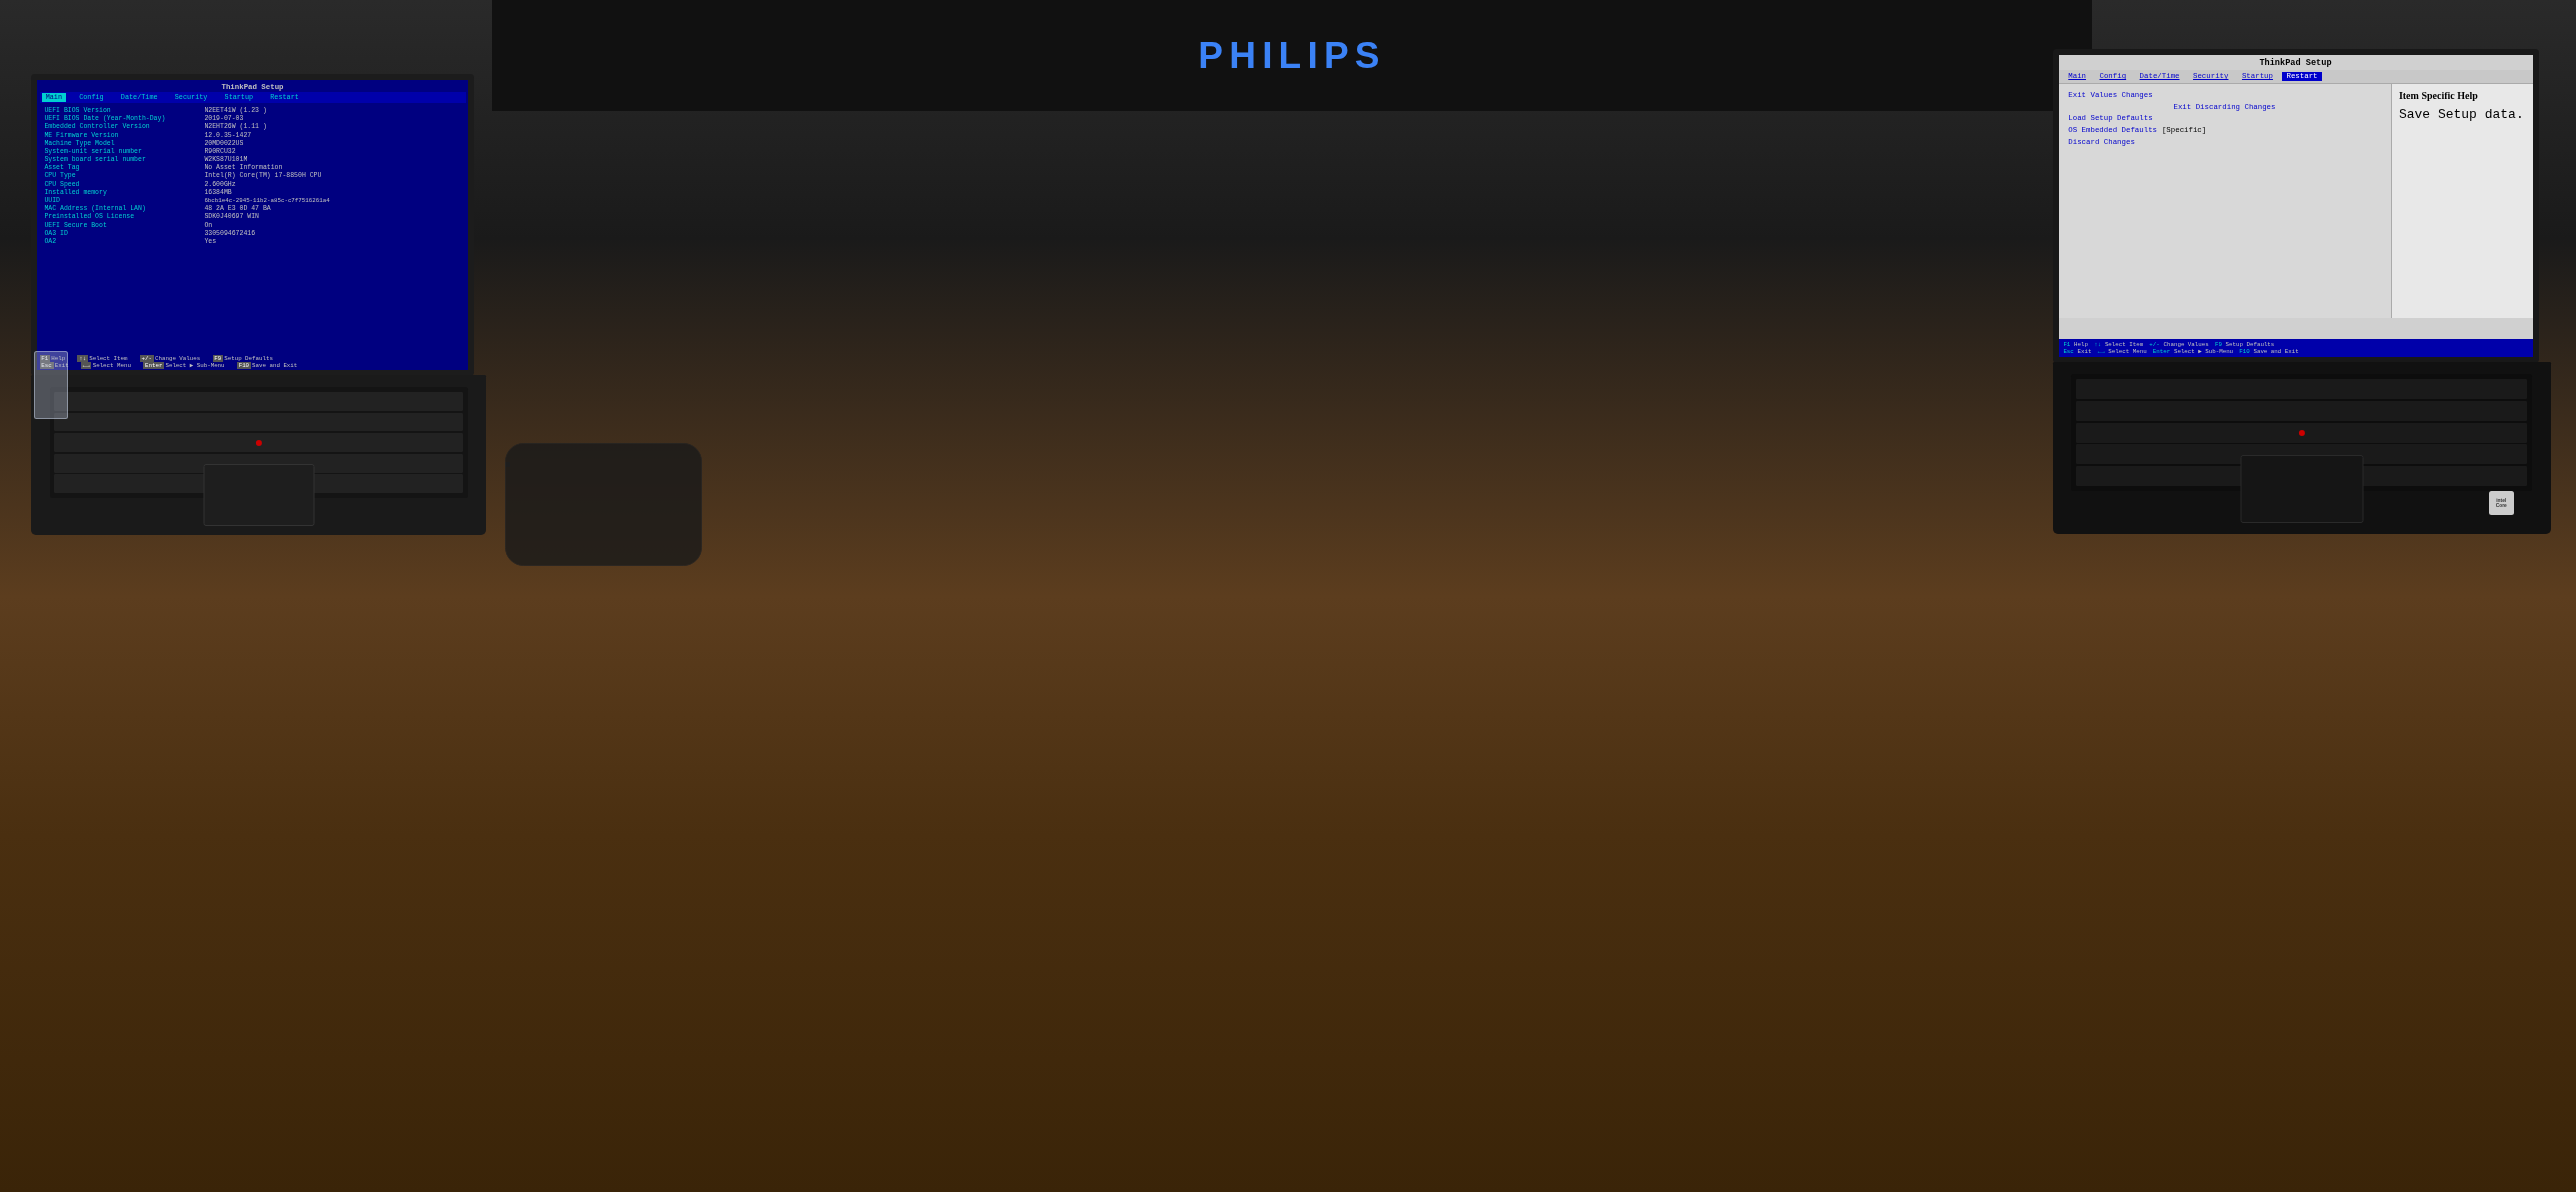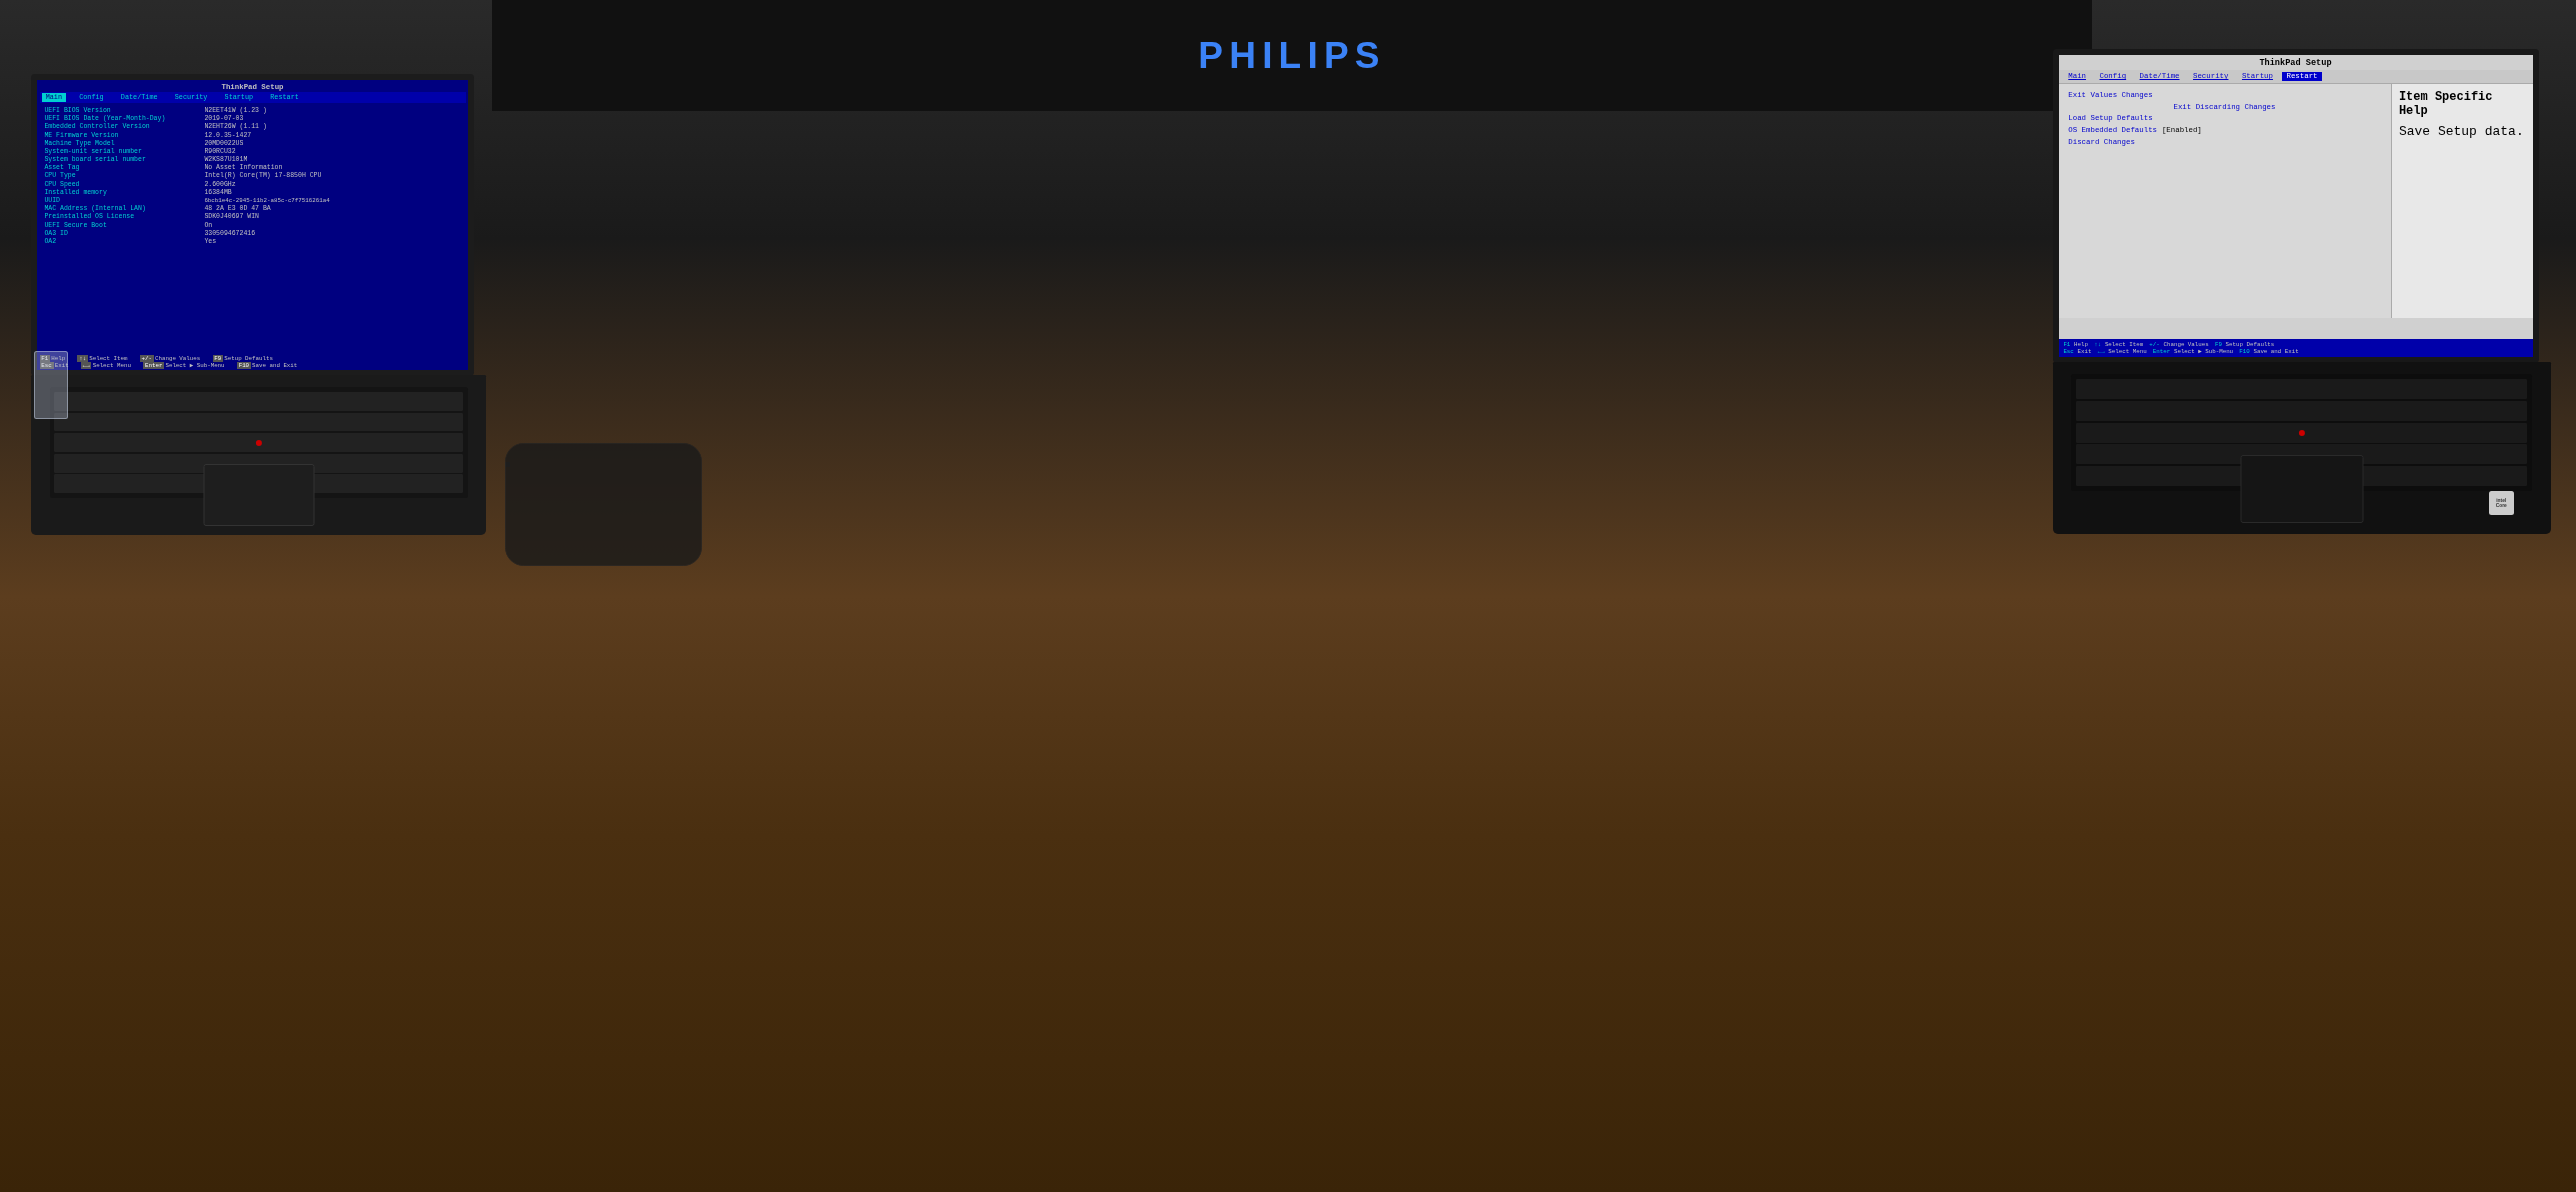--- a/index.html
+++ b/index.html
@@ -295,27 +295,27 @@
       </div>
 
       <div style="display:flex; height:calc(100% - 68px);">
 
         <div style="flex:1; padding:7.4px 9.8px; background:#d8d8d8;">
           <div style="color:#0000cc; font-size:7.4px; margin-bottom:3.7px; cursor:pointer;">Exit Values Changes</div>
           <div style="color:#0000cc; font-size:7.4px; margin-bottom:3.7px; cursor:pointer;text-align:center;">Exit Discarding Changes</div>
           <div style="color:#0000cc; font-size:7.4px; margin-bottom:3.7px; cursor:pointer;">Load Setup Defaults</div>
           <div style="color:#0000cc; font-size:7.4px; margin-bottom:3.7px; cursor:pointer; display:flex; gap:4.9px;">
             <span>OS Embedded Defaults</span>
-            <span style="color:#000;">[Enabled]</span>
+            <span style="color:#000;">[Specific]</span>
           </div>
           <div style="color:#0000cc; font-size:7.4px; margin-bottom:3.7px; cursor:pointer;">Discard Changes</div>
         </div>
 
         <div style="width:142px; padding:6.2px 7.4px; background:#e8e8e8; border-left:1.2px solid #aaa;">
-          <div style="font-size:12px; font-weight:bold; color:#000; margin-bottom:6.2px;">Item Specific Help</div>
+          <div style="font-size:10px; font-weight:bold; color:#000; margin-bottom:6.2px;font-family:Liberation Serif, serif;">Item Specific Help</div>
           <div style="font-size:13px; color:#000;">Save Setup data.</div>
         </div>
       </div>
 
       <div style="position:absolute; bottom:0; left:0; right:0; background:#0000aa; padding:1.8px 4.9px;">
         <div style="display:flex; gap:6.2px; font-size:6.2px;">
           <span><span style="color:#00d0d0; font-size:5.8px;">F1</span> <span style="color:#c0c0c0; font-size:5.8px;">Help</span></span>
           <span><span style="color:#00d0d0; font-size:5.8px;">↑↓</span> <span style="color:#c0c0c0; font-size:5.8px;">Select Item</span></span>
           <span><span style="color:#00d0d0; font-size:5.8px;">+/-</span> <span style="color:#c0c0c0; font-size:5.8px;">Change Values</span></span>
           <span><span style="color:#00d0d0; font-size:5.8px;">F9</span> <span style="color:#c0c0c0; font-size:5.8px;">Setup Defaults</span></span>

